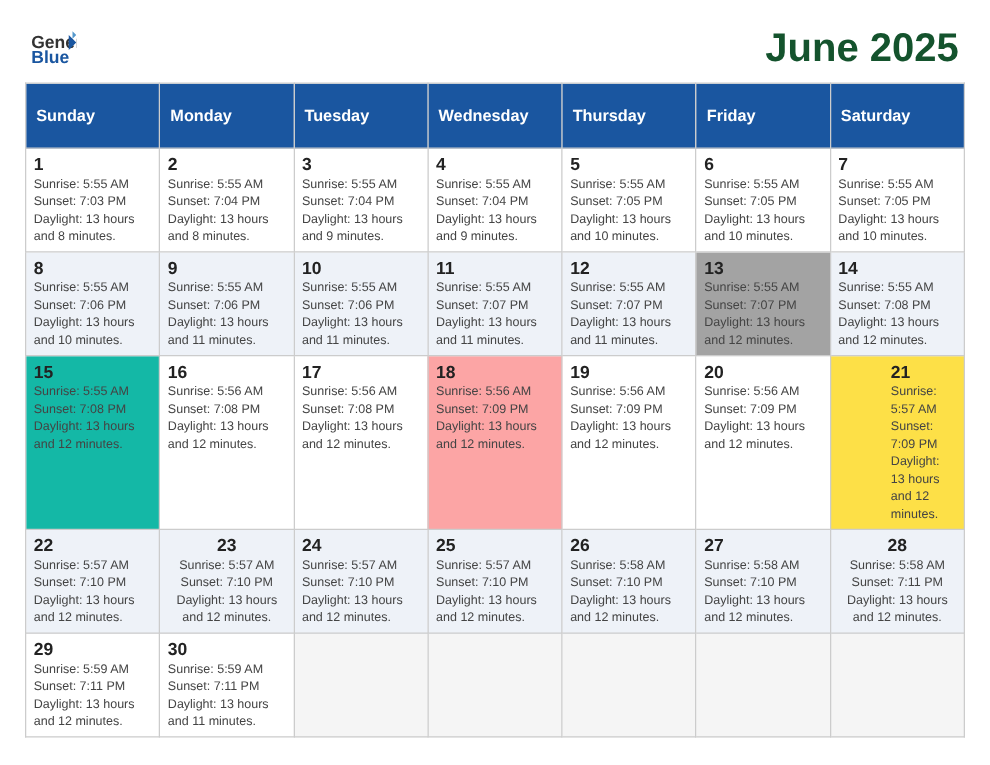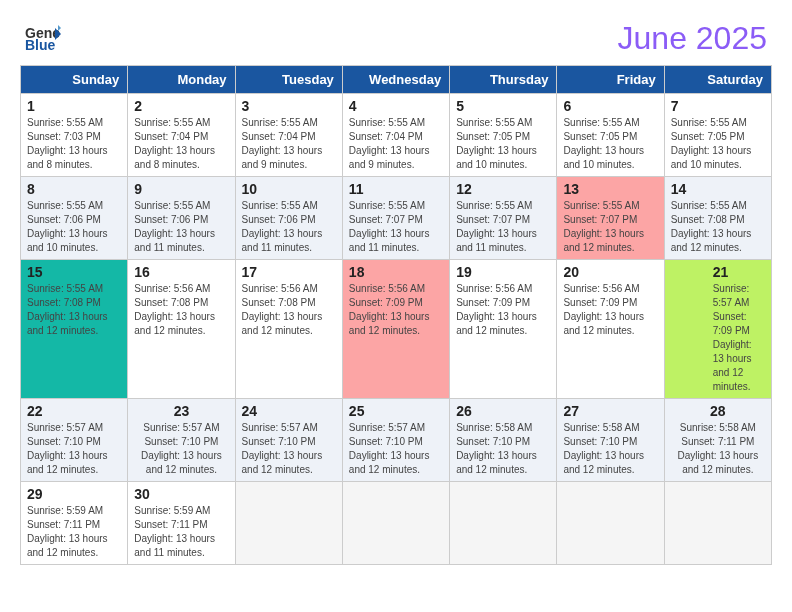--- a/index.html
+++ b/index.html
@@ -19,40 +19,40 @@
     .logo {
       display: flex;
       align-items: center;
       gap: 4px;
     }
     .title-area {
       text-align: right;
     }
     .month-title {
       font-size: 32px;
-      font-weight: normal;
-      color: #8b5cf6;
+      font-weight: bold;
+      color: #14532d;
       margin-left: 13px;
     }
     .location-title {
       font-size: 16px;
       color: #555;
     }
     .calendar-table {
       width: 100%;
       border-collapse: collapse;
       margin: 0 10px;
       width: calc(100% - 20px);
       margin-left: 10px;
     }
     .calendar-table th {
       background-color: #1a56a0;
       color: white;
-      text-align: right;
-      padding: 6px 8px;
+      text-align: left;
+      padding: 18px 8px;
       font-size: 13px;
       font-weight: bold;
       border: 1px solid #ccc;
     }
     .calendar-table td {
       vertical-align: top;
       padding: 4px 6px;
       border: 1px solid #ccc;
       font-size: 10.5px;
       color: #333;
@@ -152,21 +152,21 @@
           <div class="day-info">Sunrise: 5:55 AM<br>Sunset: 7:06 PM<br>Daylight: 13 hours and 11 minutes.</div>
         </td>
         <td style="background-color: rgb(238, 242, 248);">
           <span class="day-num">11</span>
           <div class="day-info">Sunrise: 5:55 AM<br>Sunset: 7:07 PM<br>Daylight: 13 hours and 11 minutes.</div>
         </td>
         <td style="background-color: rgb(238, 242, 248);">
           <span class="day-num">12</span>
           <div class="day-info">Sunrise: 5:55 AM<br>Sunset: 7:07 PM<br>Daylight: 13 hours and 11 minutes.</div>
         </td>
-        <td style="background-color: #fca5a5;">
+        <td style="background-color: #a3a3a3;">
           <span class="day-num">13</span>
           <div class="day-info">Sunrise: 5:55 AM<br>Sunset: 7:07 PM<br>Daylight: 13 hours and 12 minutes.</div>
         </td>
         <td style="background-color: rgb(238, 242, 248);">
           <span class="day-num">14</span>
           <div class="day-info">Sunrise: 5:55 AM<br>Sunset: 7:08 PM<br>Daylight: 13 hours and 12 minutes.</div>
         </td>
       </tr>
       <tr>
         <td style="background-color: #14b8a6;">
@@ -186,21 +186,21 @@
           <div class="day-info">Sunrise: 5:56 AM<br>Sunset: 7:09 PM<br>Daylight: 13 hours and 12 minutes.</div>
         </td>
         <td style="background-color: rgb(255, 255, 255);">
           <span class="day-num">19</span>
           <div class="day-info">Sunrise: 5:56 AM<br>Sunset: 7:09 PM<br>Daylight: 13 hours and 12 minutes.</div>
         </td>
         <td style="background-color: rgb(255, 255, 255);">
           <span class="day-num">20</span>
           <div class="day-info">Sunrise: 5:56 AM<br>Sunset: 7:09 PM<br>Daylight: 13 hours and 12 minutes.</div>
         </td>
-        <td style="background-color: #bef264; padding-left: 48px;">
+        <td style="background-color: #fde047; padding-left: 48px;">
           <span class="day-num">21</span>
           <div class="day-info">Sunrise: 5:57 AM<br>Sunset: 7:09 PM<br>Daylight: 13 hours and 12 minutes.</div>
         </td>
       </tr>
       <tr>
         <td style="background-color: rgb(238, 242, 248);">
           <span class="day-num">22</span>
           <div class="day-info">Sunrise: 5:57 AM<br>Sunset: 7:10 PM<br>Daylight: 13 hours and 12 minutes.</div>
         </td>
         <td style="background-color: rgb(238, 242, 248); text-align: center;">

